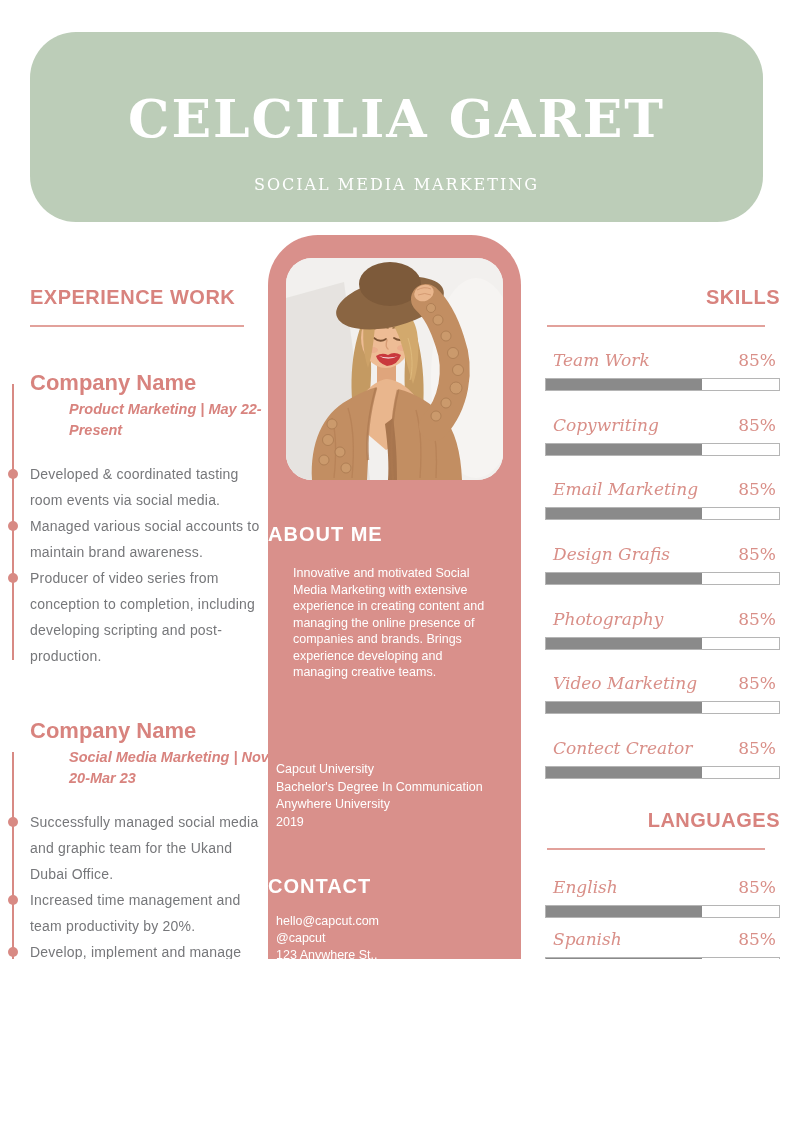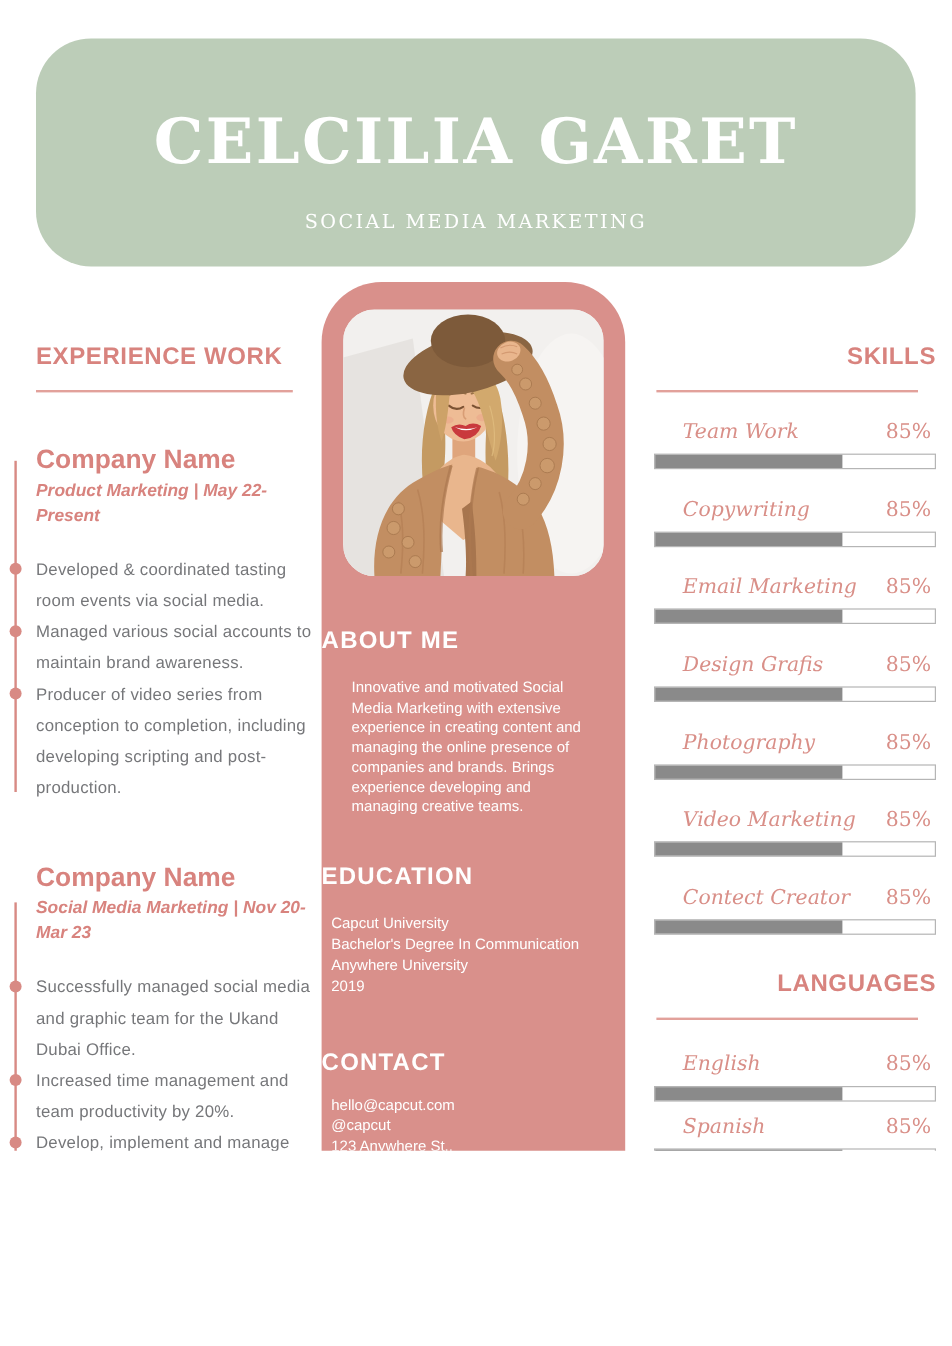--- a/index.html
+++ b/index.html
@@ -23,21 +23,21 @@
   .section-heading { font-size:20px; font-weight:bold; color:#d8837e; letter-spacing:0.5px; }
   .rule { height:2px; background:#e2a19b; border:none; margin:16px 0 0 0; }
 
   
   .exp-col { position:absolute; left:30px; top:286px; width:240px; }
   .exp-col .rule { width:214px; }
   .job { position:absolute; left:30px; width:244px; }
   .job1 { top:370px; }
   .job2 { top:718px; }
   .company { font-size:22px; font-weight:bold; color:#d8837e; line-height:26px; }
-  .role { font-size:14.5px; font-weight:bold; font-style:italic; color:#d8837e; line-height:21px; margin-top:3px; }
+  .role { font-size:14.5px; font-weight:bold; font-style:italic; color:#d8837e; line-height:21px; margin-top:3px;margin-left:39px; }
   .bullets { margin:20px 0 0 0; padding:0; list-style:none; font-size:14px; color:#76777a; line-height:26px; letter-spacing:0.2px; width:240px; }
   .bullets li { position:relative; }
   .dot { position:absolute; left:-22px; top:8px; width:10px; height:10px; border-radius:50%; background:#d88a84; }
   .vline { position:absolute; left:-18px; width:2px; background:#d88a84; }
   .job1 .vline { top:14px; height:276px; }
   .job2 .vline { top:34px; height:278px; }
 
   
   .profile-col {
     position:absolute; left:268px; top:235px; width:253px; height:855px;
@@ -58,21 +58,21 @@
 
   
   .skills-col { position:absolute; left:545px; top:286px; width:235px; height:545px; }
   .langs-col  { position:absolute; left:545px; top:809px; width:235px; height:230px; }
   .skills-col .section-heading, .langs-col .section-heading { margin-left:23px;text-align:right; }
   .skills-col .rule, .langs-col .rule { width:218px; margin-left:2px; }
   .meter-item { position:absolute; left:0; width:235px; }
   .meter-row {
     display:flex; justify-content:space-between; padding:0 4px 0 8px;
     font-family:"DejaVu Serif", serif; font-style:italic; color:#d98f88;
-    font-size:17px; line-height:20px;margin-left:16px;
+    font-size:17px; line-height:20px;
   }
   .meter-row .pct { font-style:normal; }
   .bar { margin-top:8px; height:11px; border:1px solid #b5b5b5; background:#ffffff; }
   .bar-fill { height:100%; background:#8a8a8a; }
   
   .s0{top:64px} .s1{top:129px} .s2{top:193px} .s3{top:258px} .s4{top:323px} .s5{top:387px} .s6{top:452px}
   .l0{top:68px} .l1{top:120px} .l2{top:172px}
 </style>
 </head>
 <body>
@@ -170,21 +170,20 @@
             <circle cx="46" cy="166" r="5"></circle>
         </g>
         <ellipse cx="138" cy="35" rx="10" ry="8" fill="#e9b68d" transform="rotate(-22 138 35)"></ellipse>
         <path d="M131,32 q7,-4 14,-1 M132,37 q7,-3 13,0" stroke="#d49a72" stroke-width="1" fill="none"></path>
       </svg>
     </div>
 
     <div class="p-abs p-heading" id="about-h">ABOUT ME</div>
     <div class="p-abs" id="about-t">Innovative and motivated Social Media Marketing with extensive experience in creating content and managing the online presence of companies and brands. Brings experience developing and managing creative teams.</div>
 
-    <div class="p-abs p-heading" id="edu-h">EDUCATION</div>
     <div class="p-abs" id="edu-l">
       <div>Capcut University</div>
       <div>Bachelor's Degree In Communication</div>
       <div>Anywhere University</div>
       <div>2019</div>
     </div>
 
     <div class="p-abs p-heading" id="contact-h">CONTACT</div>
     <div class="p-abs" id="contact-l">
       <div>hello@capcut.com</div>

